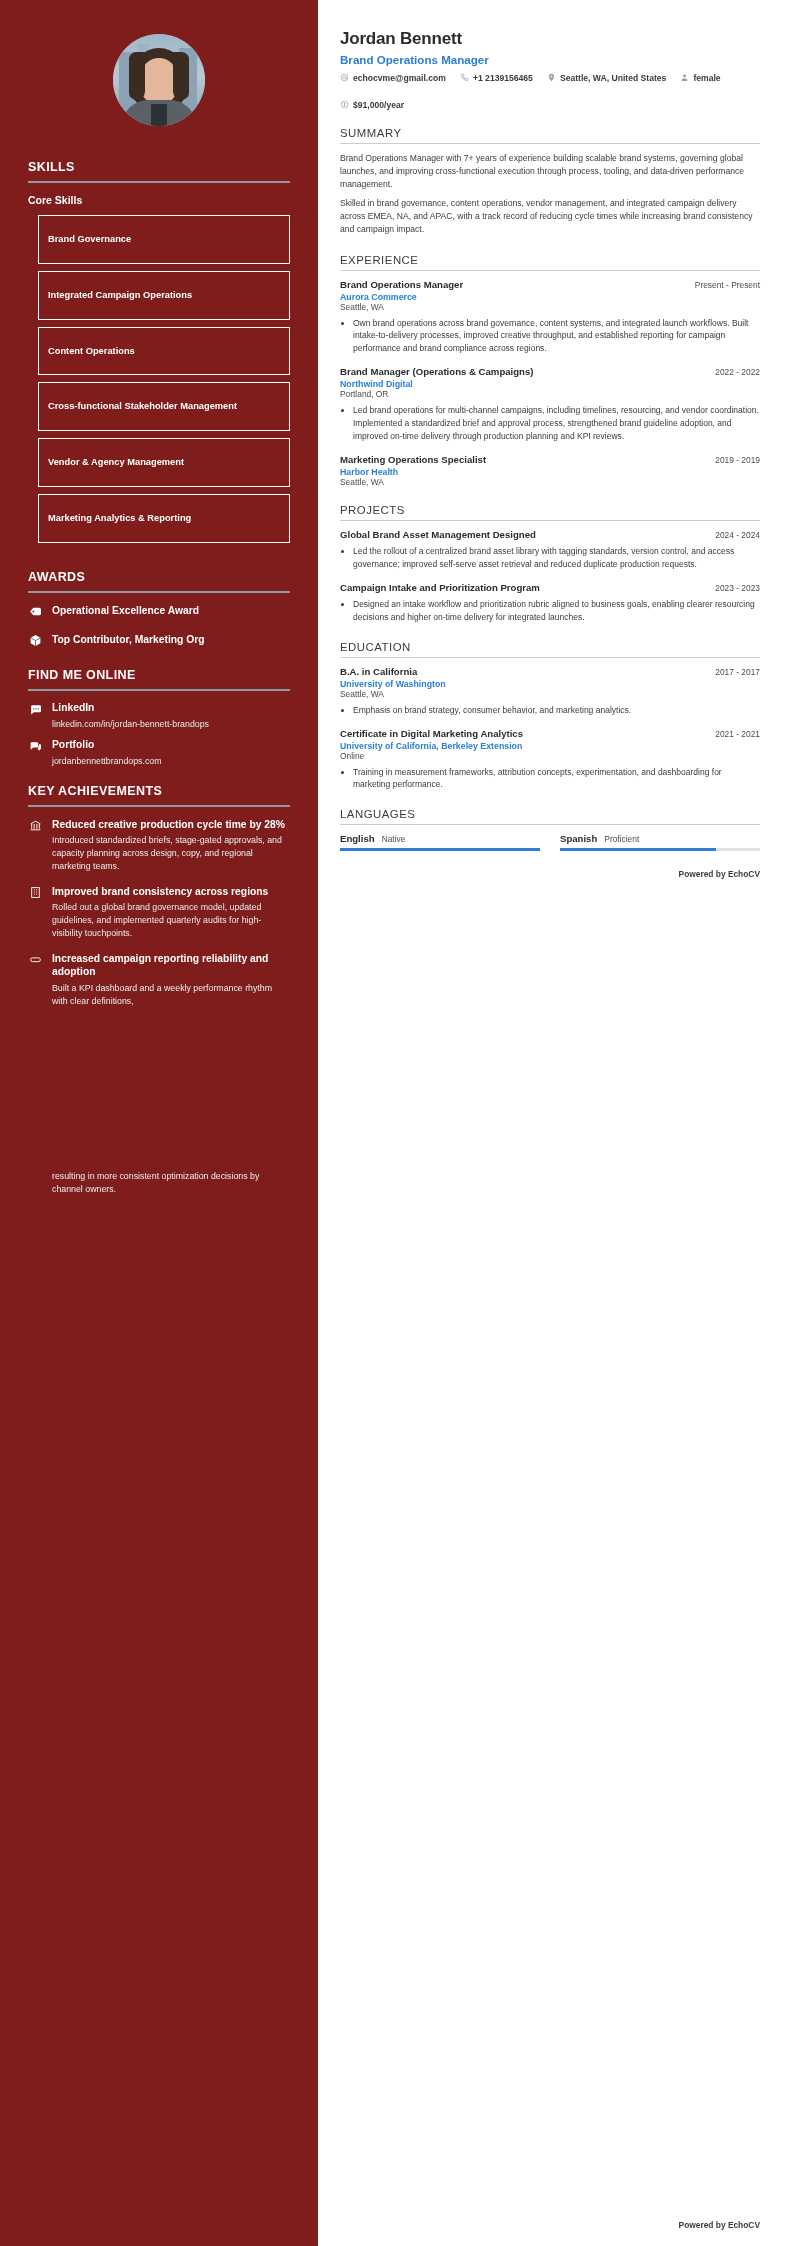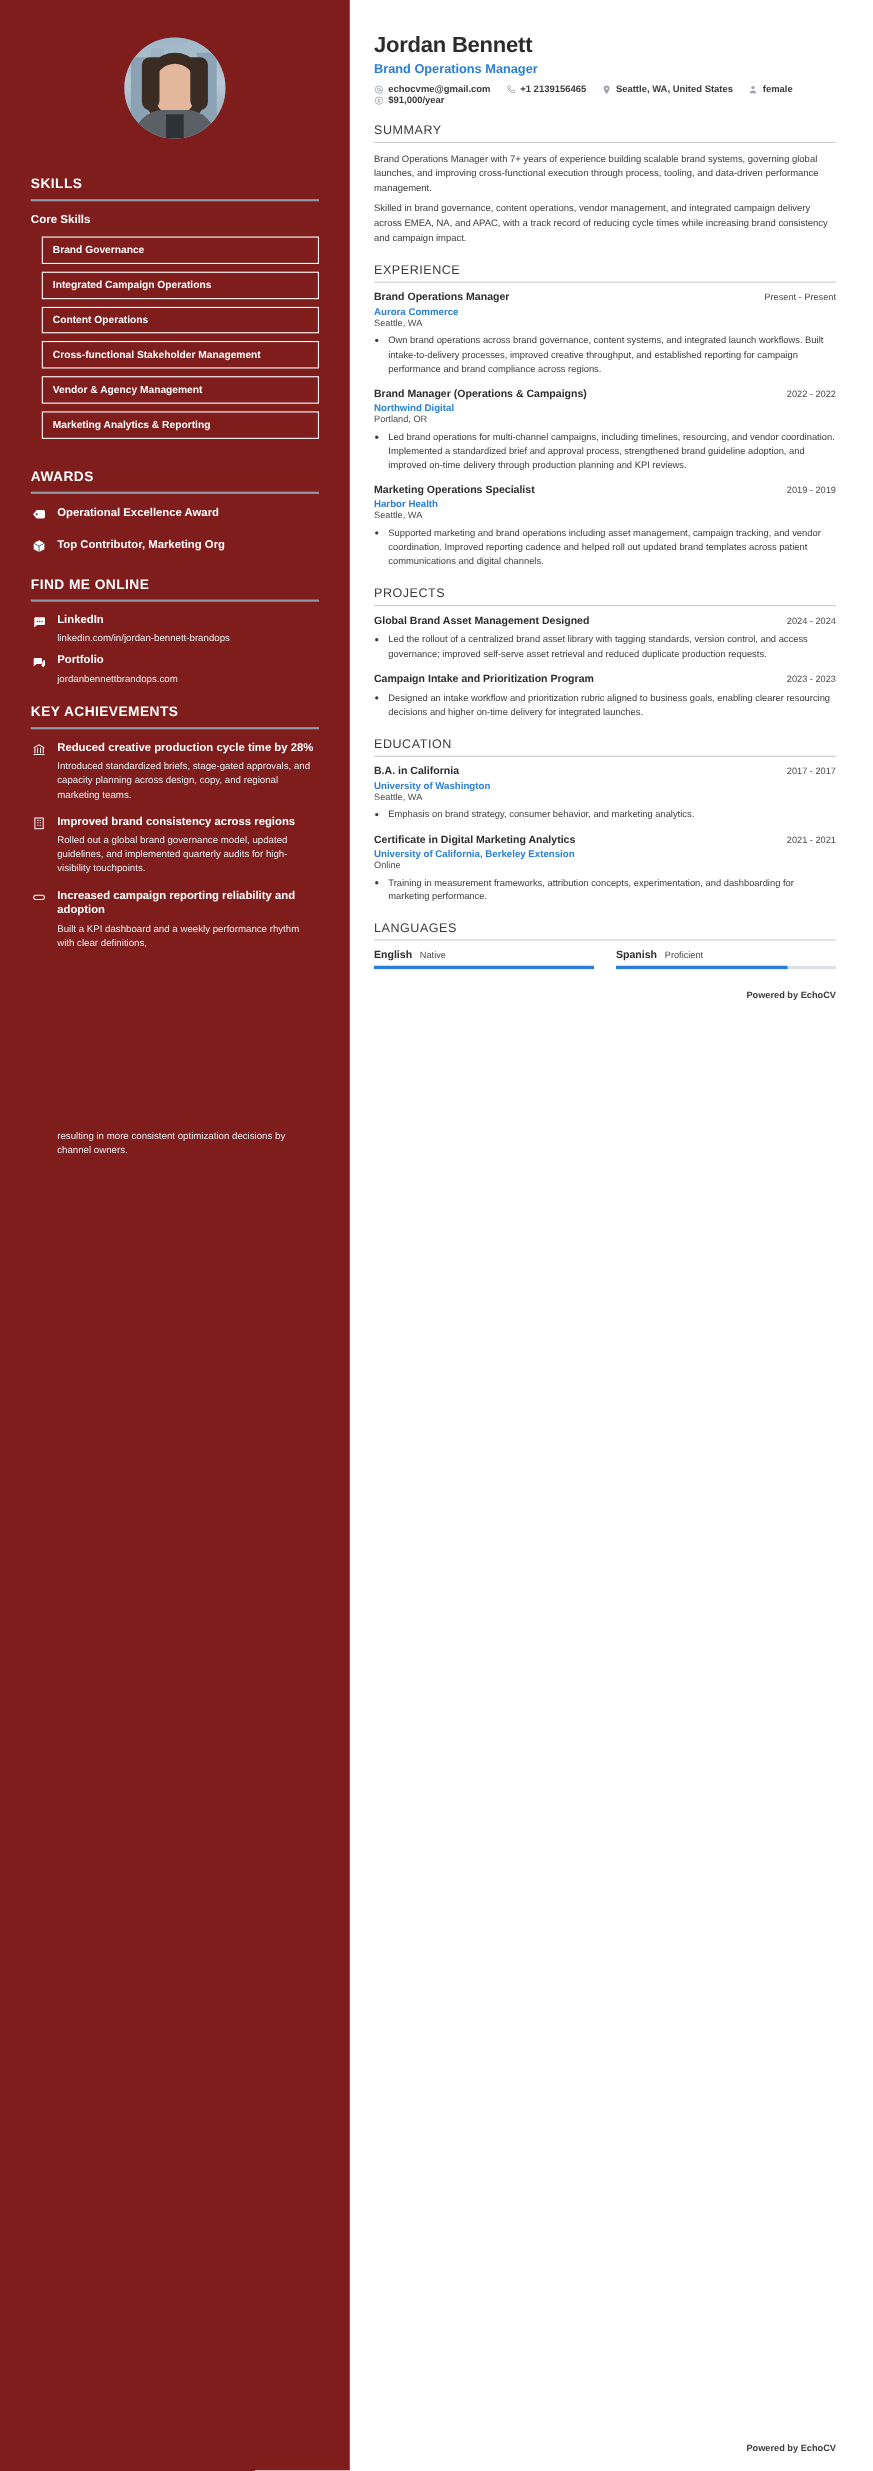--- a/index.html
+++ b/index.html
@@ -85,21 +85,21 @@
     margin-bottom: 11px;
   }
   .side-sub {
     font-size: 10.5px;
     font-weight: bold;
     color: #ffffff;
     margin-bottom: 9px;
   }
   .chip {
     border: 1px solid #ffffff;
-    padding: 5px 9px;
+    padding: 17px 9px;
     font-size: 9.3px;
     font-weight: bold;
     line-height: 1.38;
     margin: 0 0 7px 10px;
     display: inline-block;
     width: calc(100% - 10px);
   }
   .skills-block { margin-bottom: 20px; }
 
   .sec { margin-bottom: 18px; }
@@ -153,37 +153,37 @@
   }
 
   
   .main {
     flex: 1 1 auto;
     padding: 30px 34px 0 22px;
     min-width: 0;
     position: relative;
   }
   .name {
-    font-size: 20px;
+    font-size: 17px;
     font-weight: bold;
     color: #2c2c2c;
     letter-spacing: -0.2px;
     line-height: 1.1;
   }
   .role {
     font-size: 11.6px;
     font-weight: bold;
     color: #2a7fd4;
     margin-top: 4px;
   }
   .contacts {
     margin-top: 7px;
     display: flex;
     flex-wrap: wrap;
-    gap: 0 14px;
+    gap: 17px 14px;
     font-size: 8.6px;
     font-weight: bold;
     color: #3b3b3b;
   }
   .contact {
     display: flex;
     align-items: center;
     gap: 4px;
     white-space: nowrap;
   }
@@ -530,23 +530,20 @@
 
       <div class="entry">
         <div class="entry-top">
           <span class="entry-title">Marketing Operations Specialist</span>
           <span class="entry-date">2019  -  2019</span>
         </div>
         <div class="entry-sub">
           <span class="entry-org">Harbor Health</span>
           <span class="entry-loc">Seattle, WA</span>
         </div>
-        <ul class="bullets">
-          <li>Supported marketing and brand operations including asset management, campaign tracking, and vendor coordination. Improved reporting cadence and helped roll out updated brand templates across patient communications and digital channels.</li>
-        </ul>
       </div>
     </section>
 
     <section class="m-sec">
       <div class="m-h">PROJECTS</div>
       <div class="m-rule"></div>
 
       <div class="entry">
         <div class="entry-top">
           <span class="entry-title">Global Brand Asset Management Designed</span>

